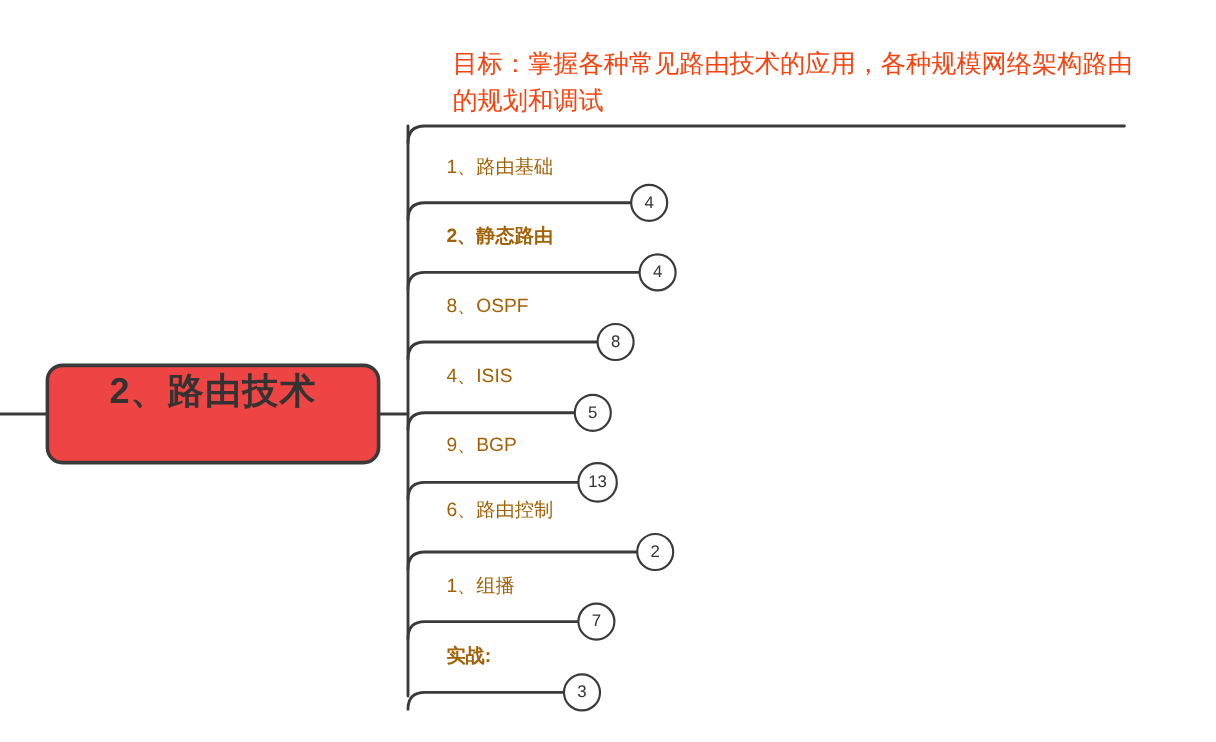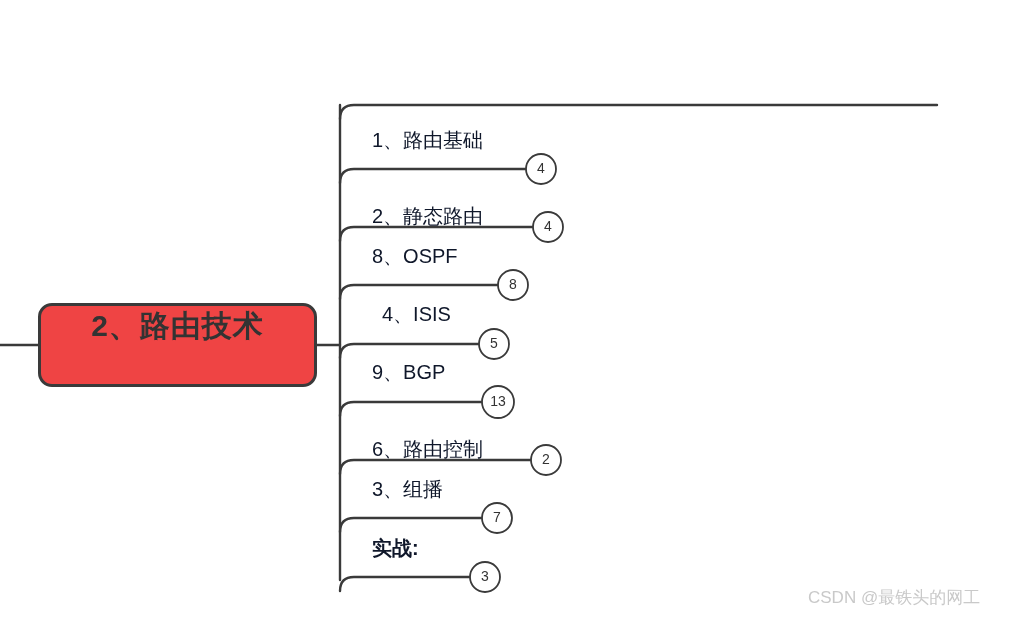--- a/index.html
+++ b/index.html
@@ -50,22 +50,22 @@
     left: 377px;
     top: 38px;
     width: 580px;
     color: #f8430f;
     font-size: 21px;
     line-height: 31px;
     font-weight: normal;
   }
   .branch-label {
     position: absolute;
-    color: #0f172a;
-    font-size: 20px;
+    color: #a16207;
+    font-size: 16px;
     line-height: 26px;
     white-space: nowrap;
   }
   .badge-num {
     position: absolute;
     color: #333333;
     font-size: 14px;
     text-align: center;
     white-space: nowrap;
     pointer-events: none;
@@ -104,41 +104,41 @@
         <circle cx="548" cy="227" r="15" fill="#ffffff" stroke="#3a3a3a" stroke-width="1.8"></circle>
         <circle cx="513" cy="285" r="15" fill="#ffffff" stroke="#3a3a3a" stroke-width="1.8"></circle>
         <circle cx="494" cy="344" r="15" fill="#ffffff" stroke="#3a3a3a" stroke-width="1.8"></circle>
         <circle cx="498" cy="402" r="16" fill="#ffffff" stroke="#3a3a3a" stroke-width="1.8"></circle>
         <circle cx="546" cy="460" r="15" fill="#ffffff" stroke="#3a3a3a" stroke-width="1.8"></circle>
         <circle cx="497" cy="518" r="15" fill="#ffffff" stroke="#3a3a3a" stroke-width="1.8"></circle>
         <circle cx="485" cy="577" r="15" fill="#ffffff" stroke="#3a3a3a" stroke-width="1.8"></circle>
       </g>
   </svg>
 
+  <div class="goal-text">目标：掌握各种常见路由技术的应用，各种规模网络架构路由的规划和调试</div>
 
   <div class="root-node">
     <span class="root-label">2、路由技术</span>
   </div>
 
   <div id="labels-layer">
       <div class="branch-label" style="left: 372px; top: 127px;">1、路由基础</div>
-      <div class="branch-label" style="left: 372px; top: 203px;">2、静态路由</div>
+      <div class="branch-label" style="left: 372px; top: 185px; font-weight: bold;">2、静态路由</div>
       <div class="branch-label" style="left: 372px; top: 243px;">8、OSPF</div>
-      <div class="branch-label" style="left: 372px; top: 301px; margin-left: 10px;">4、ISIS</div>
+      <div class="branch-label" style="left: 372px; top: 301px;">4、ISIS</div>
       <div class="branch-label" style="left: 372px; top: 359px;">9、BGP</div>
-      <div class="branch-label" style="left: 372px; top: 436px; text-align: right;">6、路由控制</div>
-      <div class="branch-label" style="left: 372px; top: 476px;">3、组播</div>
+      <div class="branch-label" style="left: 372px; top: 413px; text-align: right;">6、路由控制</div>
+      <div class="branch-label" style="left: 372px; top: 476px;">1、组播</div>
       <div class="branch-label" style="left: 372px; top: 535px; font-weight: bold;">实战:</div>
     </div>
   <div id="badges-layer">
       <div class="badge-num" style="left: 521px; top: 160px; width: 40px;">4</div>
       <div class="badge-num" style="left: 528px; top: 218px; width: 40px;">4</div>
       <div class="badge-num" style="left: 493px; top: 276px; width: 40px;">8</div>
       <div class="badge-num" style="left: 474px; top: 335px; width: 40px;">5</div>
       <div class="badge-num" style="left: 478px; top: 393px; width: 40px;">13</div>
       <div class="badge-num" style="left: 526px; top: 451px; width: 40px;">2</div>
       <div class="badge-num" style="left: 477px; top: 509px; width: 40px;">7</div>
       <div class="badge-num" style="left: 465px; top: 568px; width: 40px;">3</div>
     </div>
 
-  <div class="watermark">CSDN @最铁头的网工</div>
 
 </div>
 
 </body></html>

